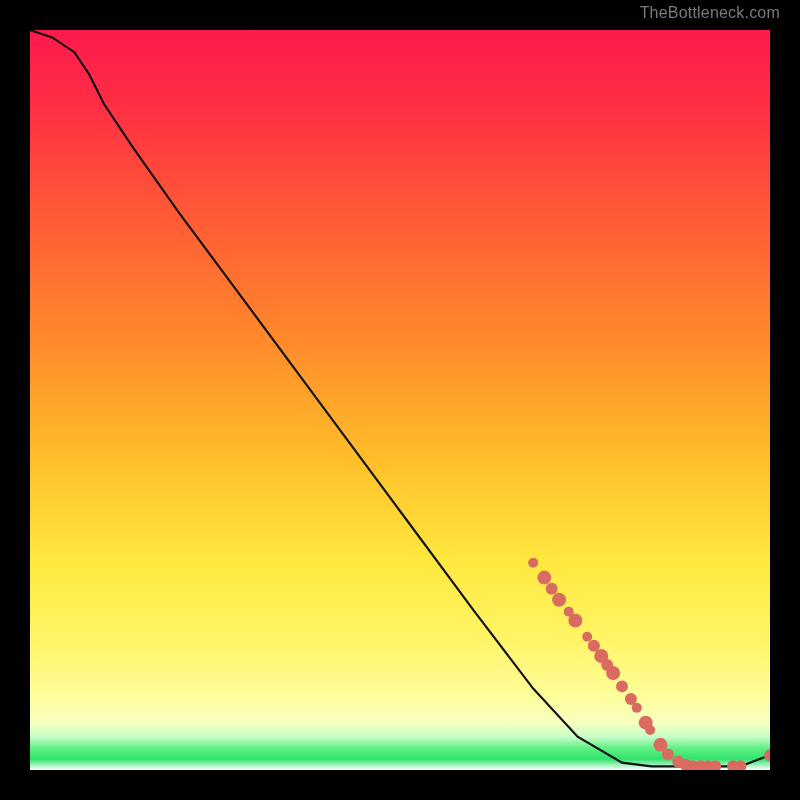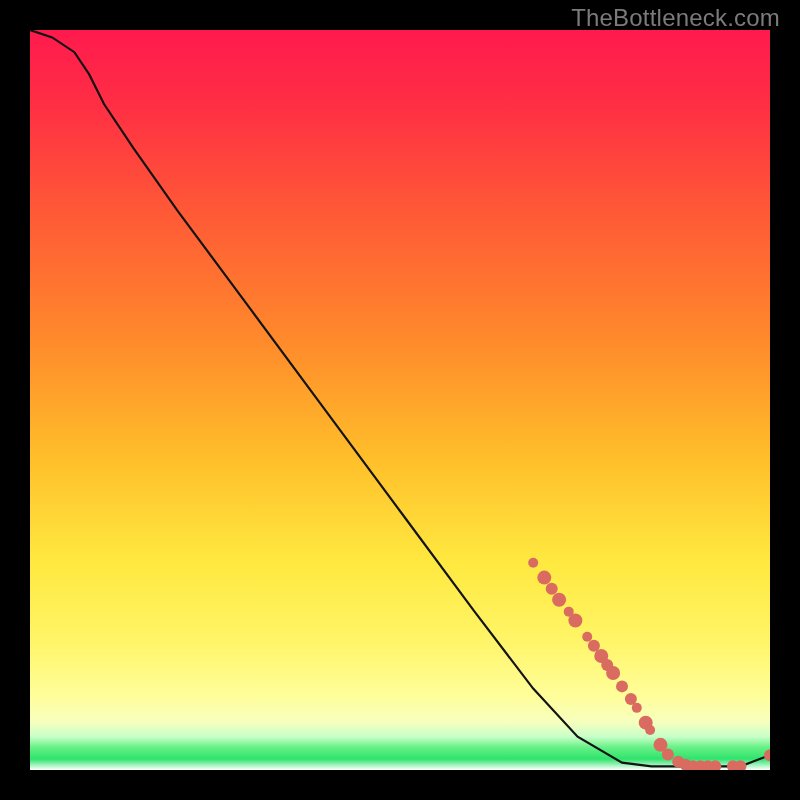--- a/index.html
+++ b/index.html
@@ -13,21 +13,21 @@
   .chart-wrap {
     position: relative;
     width: 800px;
     height: 800px;
   }
   .attribution {
     position: absolute;
     top: 4px;
     right: 20px;
     font-family: Arial, Helvetica, sans-serif;
-    font-size: 24px;
+    font-size: 16px;
     color: #7b7b7b;
     letter-spacing: 0.2px;
     z-index: 4;
   }
   .plot-area {
     position: absolute;
     left: 30px;
     top: 30px;
     width: 740px;
     height: 740px;

